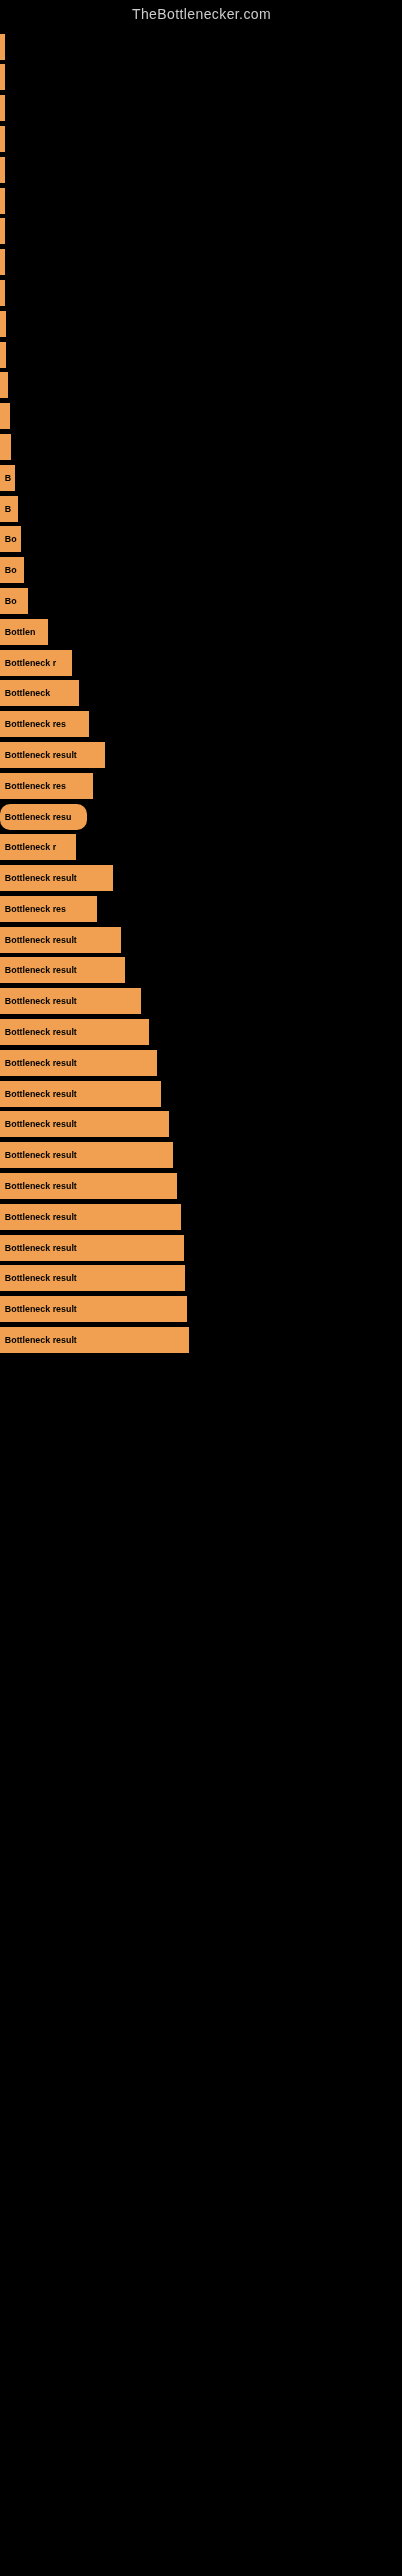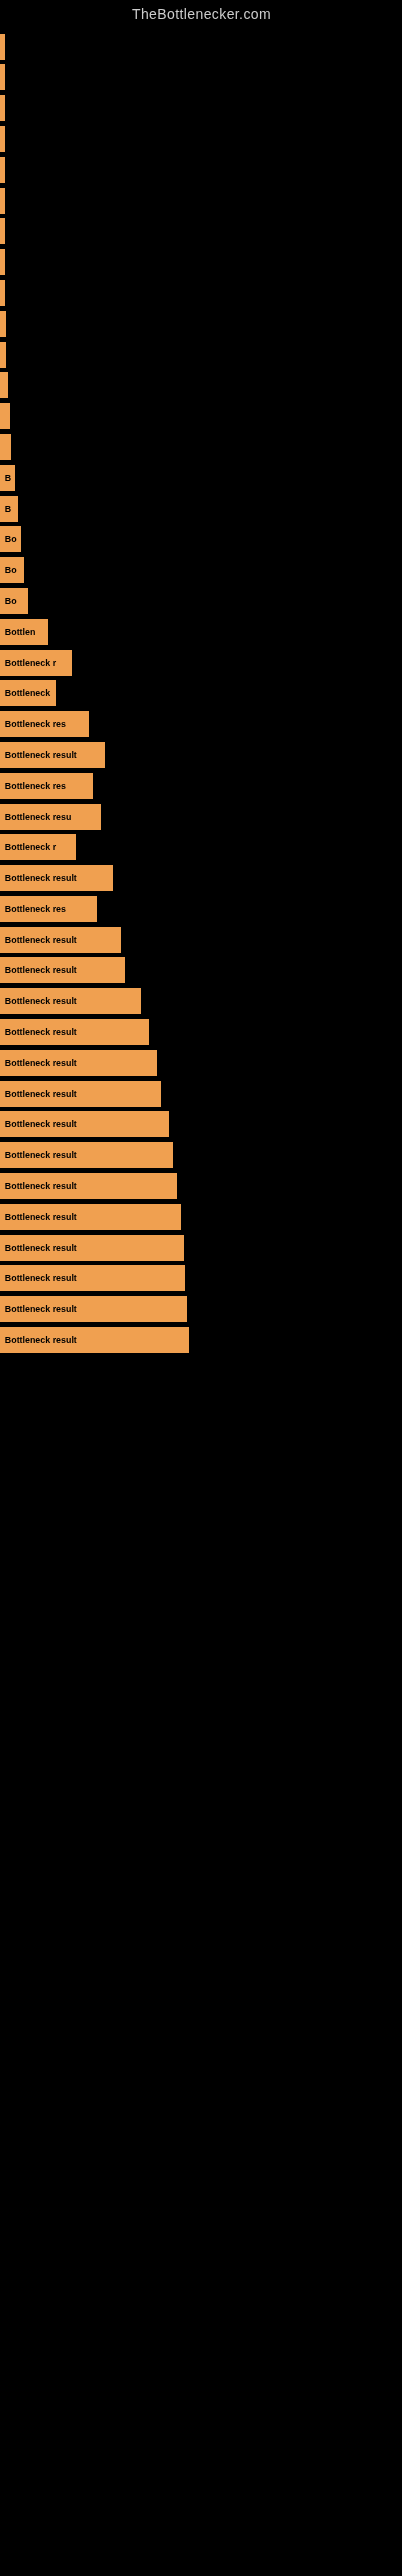--- a/index.html
+++ b/index.html
@@ -99,33 +99,33 @@
     <div class="bar-row">
       <div class="bar" style="width: 28px;">Bo</div>
     </div>
     <div class="bar-row">
       <div class="bar" style="width: 48px; text-align: center;">Bottlen</div>
     </div>
     <div class="bar-row">
       <div class="bar" style="width: 72px;">Bottleneck r</div>
     </div>
     <div class="bar-row">
-      <div class="bar" style="width: 56px;">Bottleneck</div>
+      <div class="bar" style="width: 79px;">Bottleneck</div>
     </div>
     <div class="bar-row">
       <div class="bar" style="width: 89px;">Bottleneck res</div>
     </div>
     <div class="bar-row">
       <div class="bar" style="width: 105px;">Bottleneck result</div>
     </div>
     <div class="bar-row">
       <div class="bar" style="width: 93px;">Bottleneck res</div>
     </div>
     <div class="bar-row">
-      <div class="bar" style="width: 101px;">Bottleneck resu</div>
+      <div class="bar" style="width: 87px; border-radius: 10px;">Bottleneck resu</div>
     </div>
     <div class="bar-row">
       <div class="bar" style="width: 76px;">Bottleneck r</div>
     </div>
     <div class="bar-row">
       <div class="bar" style="width: 113px;">Bottleneck result</div>
     </div>
     <div class="bar-row">
       <div class="bar" style="width: 97px;">Bottleneck res</div>
     </div>

